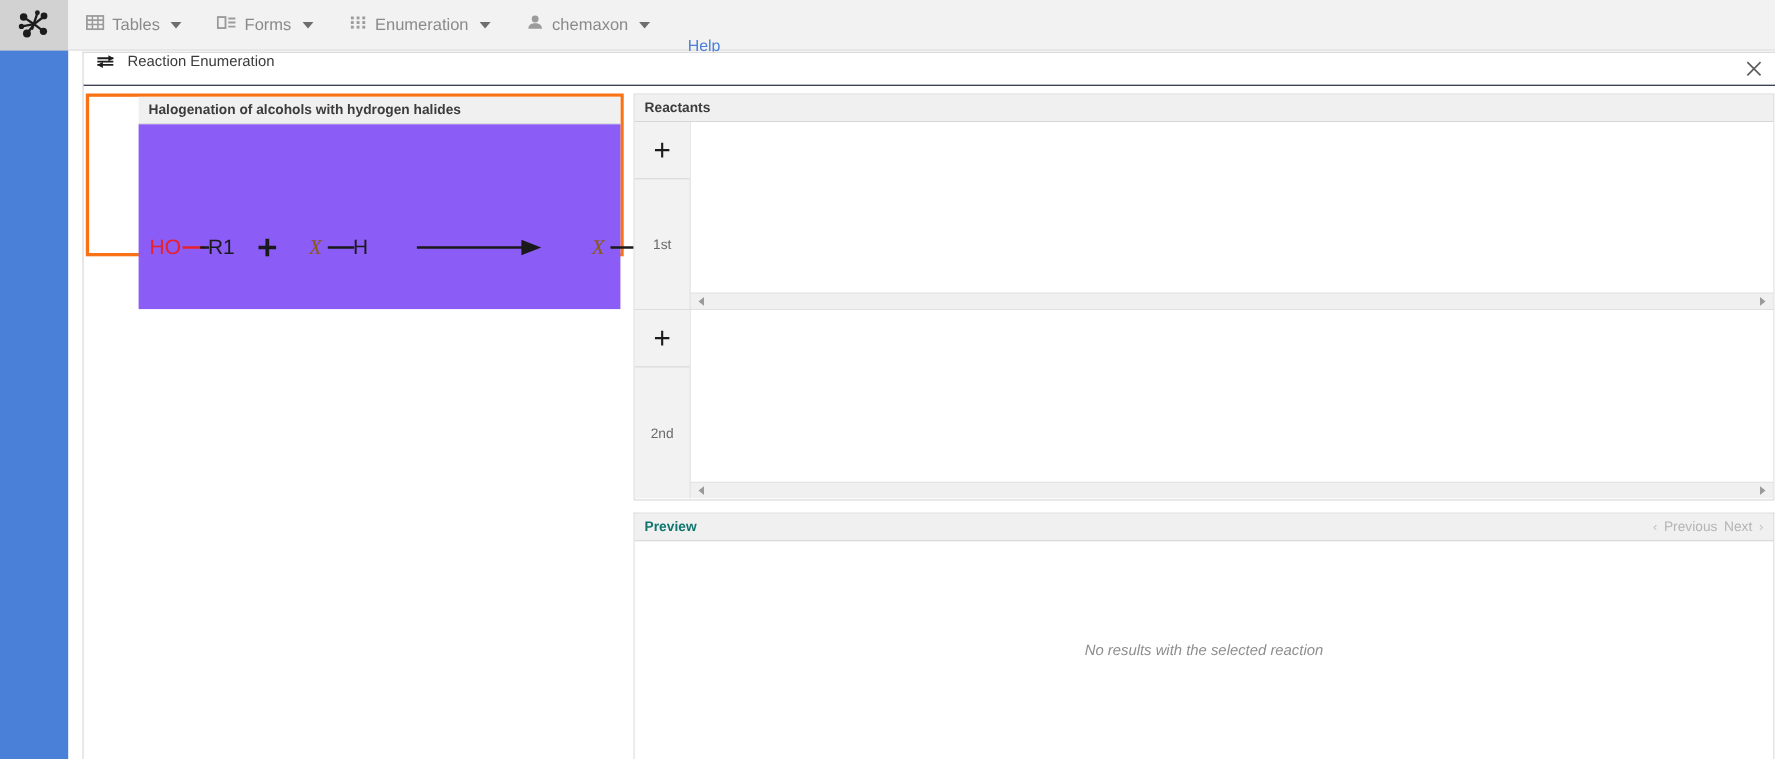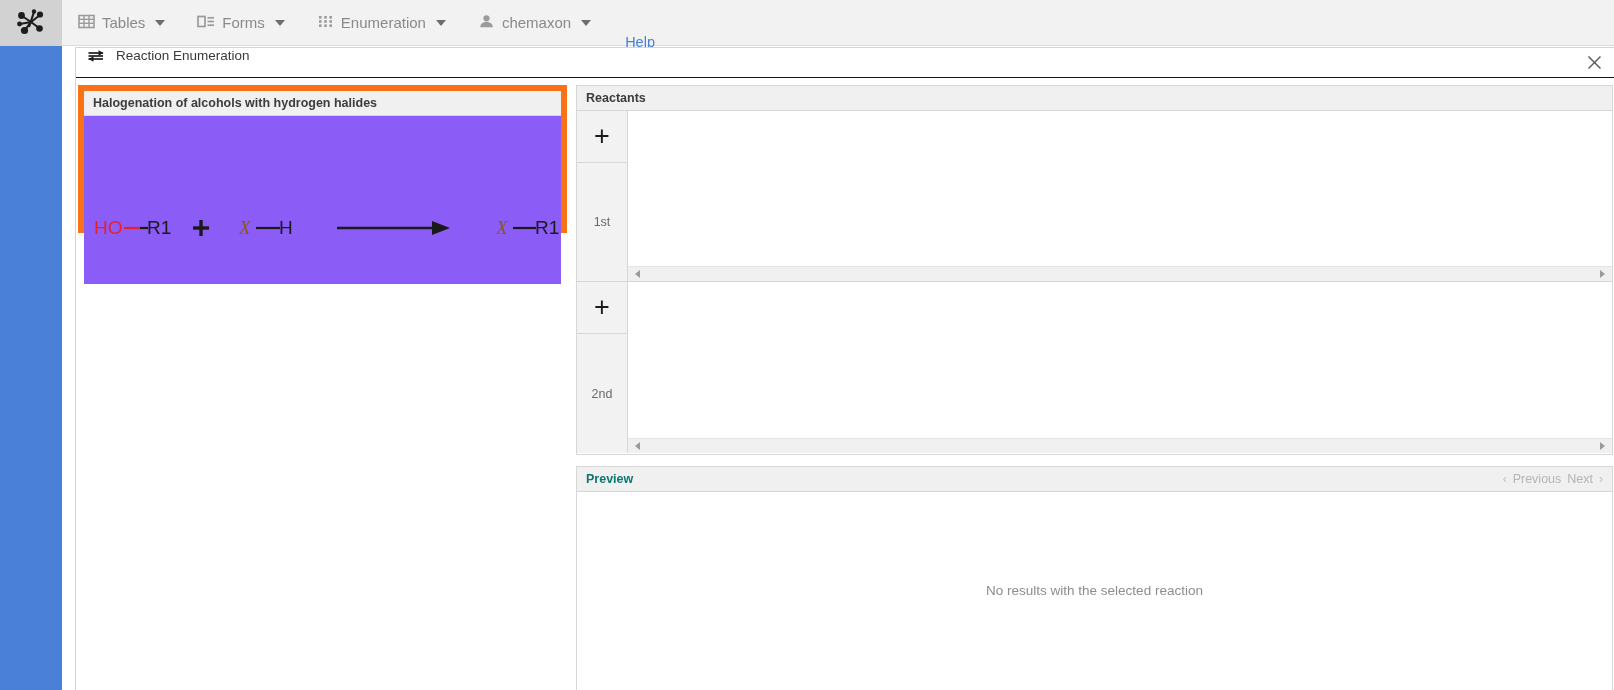--- a/index.html
+++ b/index.html
@@ -105,22 +105,23 @@
     position: relative;
     height: 612px;
     padding: 7px 0 0 0;
   }
 
   
   .scheme-panel {
     position: absolute;
     left: 2px; top: 7px;
     width: 489px; height: 148px;
-    border: 6px solid #f97316;
+    border: 3px solid #f97316;
     background: #ffffff;
+    padding-left: 45px;
   }
   .panel-header {
     height: 25px;
     background: #f0f0f0;
     border-bottom: 1px solid #d7d7d7;
     display: flex; align-items: center;
     padding: 0 9px;
     font-size: 12.5px;
     color: #3c3c3c;
     font-weight: bold;
@@ -233,20 +234,21 @@
   .pager span { cursor: default; }
   .pager .chev { font-size: 12px; color:#c0c0c0; }
   .pager .pg-btn { cursor: pointer; }
 
   .preview-body {
     height: 198px;
     display: flex; align-items: center; justify-content: center;
     background: #fff;
   }
   .no-results {
+    font-style: italic;
     font-size: 13.5px;
     color: #8d8d8d;
     margin-top: -2px;
   }
 </style>
 </head>
 <body>
 
 <div id="app">
 

